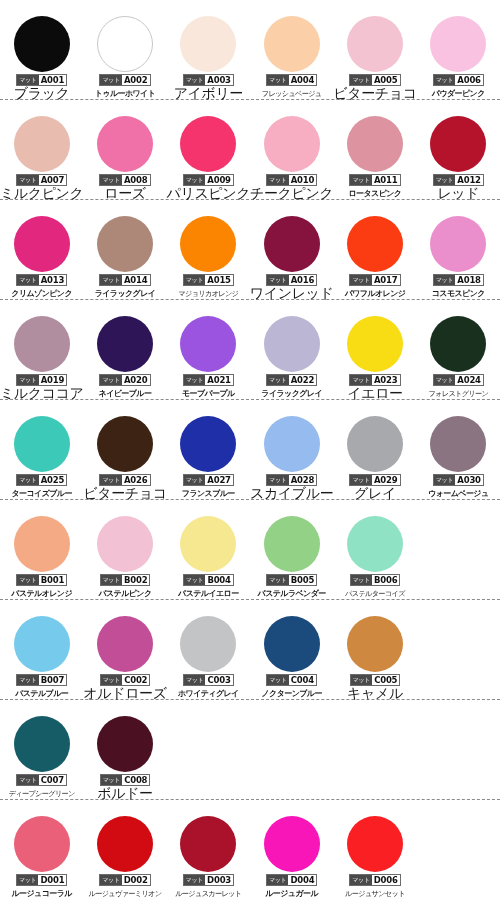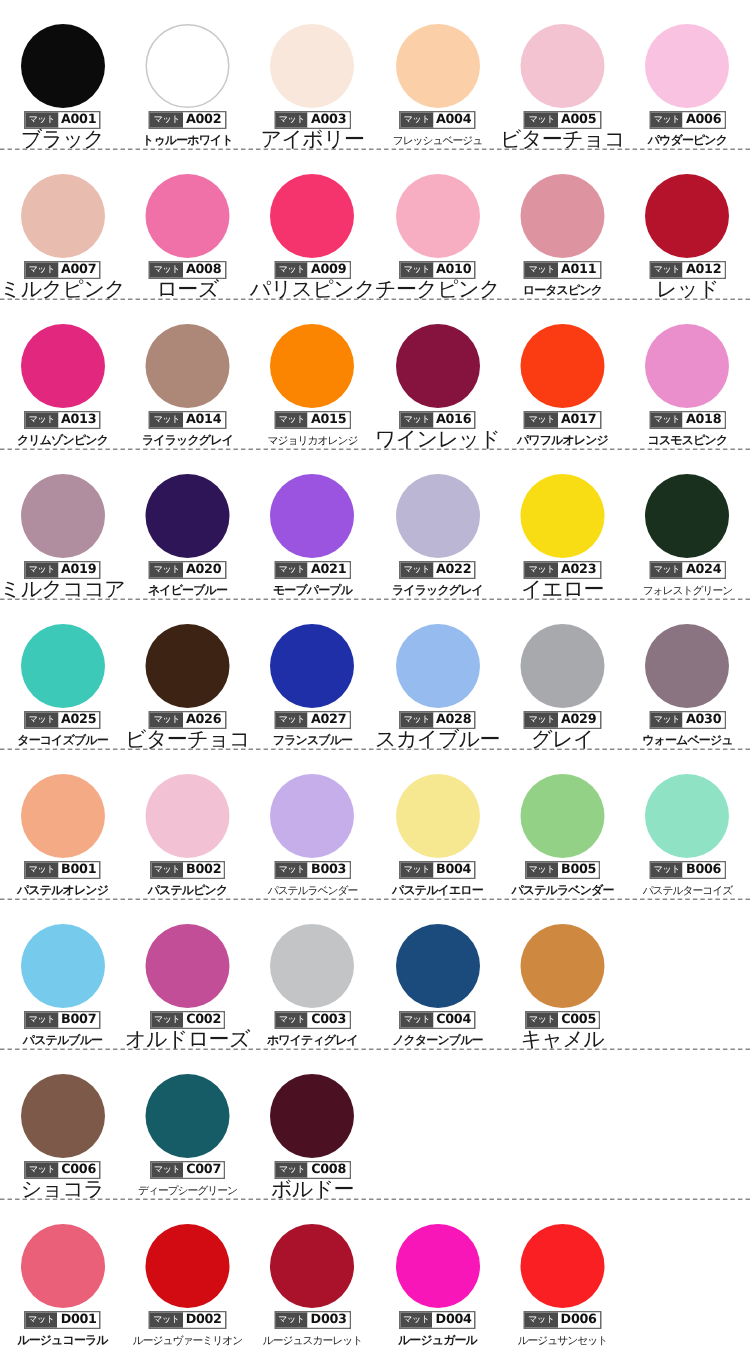--- a/index.html
+++ b/index.html
@@ -373,28 +373,20 @@
       </div>
       <div class="swatch-cell">
         <div class="circle" style="background: rgb(242, 193, 212);"></div>
         <div class="badge">
           <span class="badge-finish">マット</span>
           <span class="badge-code">B002</span>
         </div>
         <div class="color-name shrink">パステルピンク</div>
       </div>
       <div class="swatch-cell">
-        <div class="circle" style="background: rgb(197, 174, 234);"></div>
-        <div class="badge">
-          <span class="badge-finish">マット</span>
-          <span class="badge-code">B003</span>
-        </div>
-        <div class="color-name shrink2">パステルラベンダー</div>
-      </div>
-      <div class="swatch-cell">
         <div class="circle" style="background: rgb(246, 231, 145);"></div>
         <div class="badge">
           <span class="badge-finish">マット</span>
           <span class="badge-code">B004</span>
         </div>
         <div class="color-name shrink">パステルイエロー</div>
       </div>
       <div class="swatch-cell">
         <div class="circle" style="background: rgb(146, 209, 134);"></div>
         <div class="badge">
@@ -448,28 +440,20 @@
       <div class="swatch-cell">
         <div class="circle" style="background: rgb(207, 136, 64);"></div>
         <div class="badge">
           <span class="badge-finish">マット</span>
           <span class="badge-code">C005</span>
         </div>
         <div class="color-name">キャメル</div>
       </div>
     </div>
     <div class="swatch-row">
-      <div class="swatch-cell">
-        <div class="circle" style="background: rgb(124, 89, 72);"></div>
-        <div class="badge">
-          <span class="badge-finish">マット</span>
-          <span class="badge-code">C006</span>
-        </div>
-        <div class="color-name">ショコラ</div>
-      </div>
       <div class="swatch-cell">
         <div class="circle" style="background: rgb(21, 92, 102);"></div>
         <div class="badge">
           <span class="badge-finish">マット</span>
           <span class="badge-code">C007</span>
         </div>
         <div class="color-name shrink2">ディープシーグリーン</div>
       </div>
       <div class="swatch-cell">
         <div class="circle" style="background: rgb(76, 16, 35);"></div>

